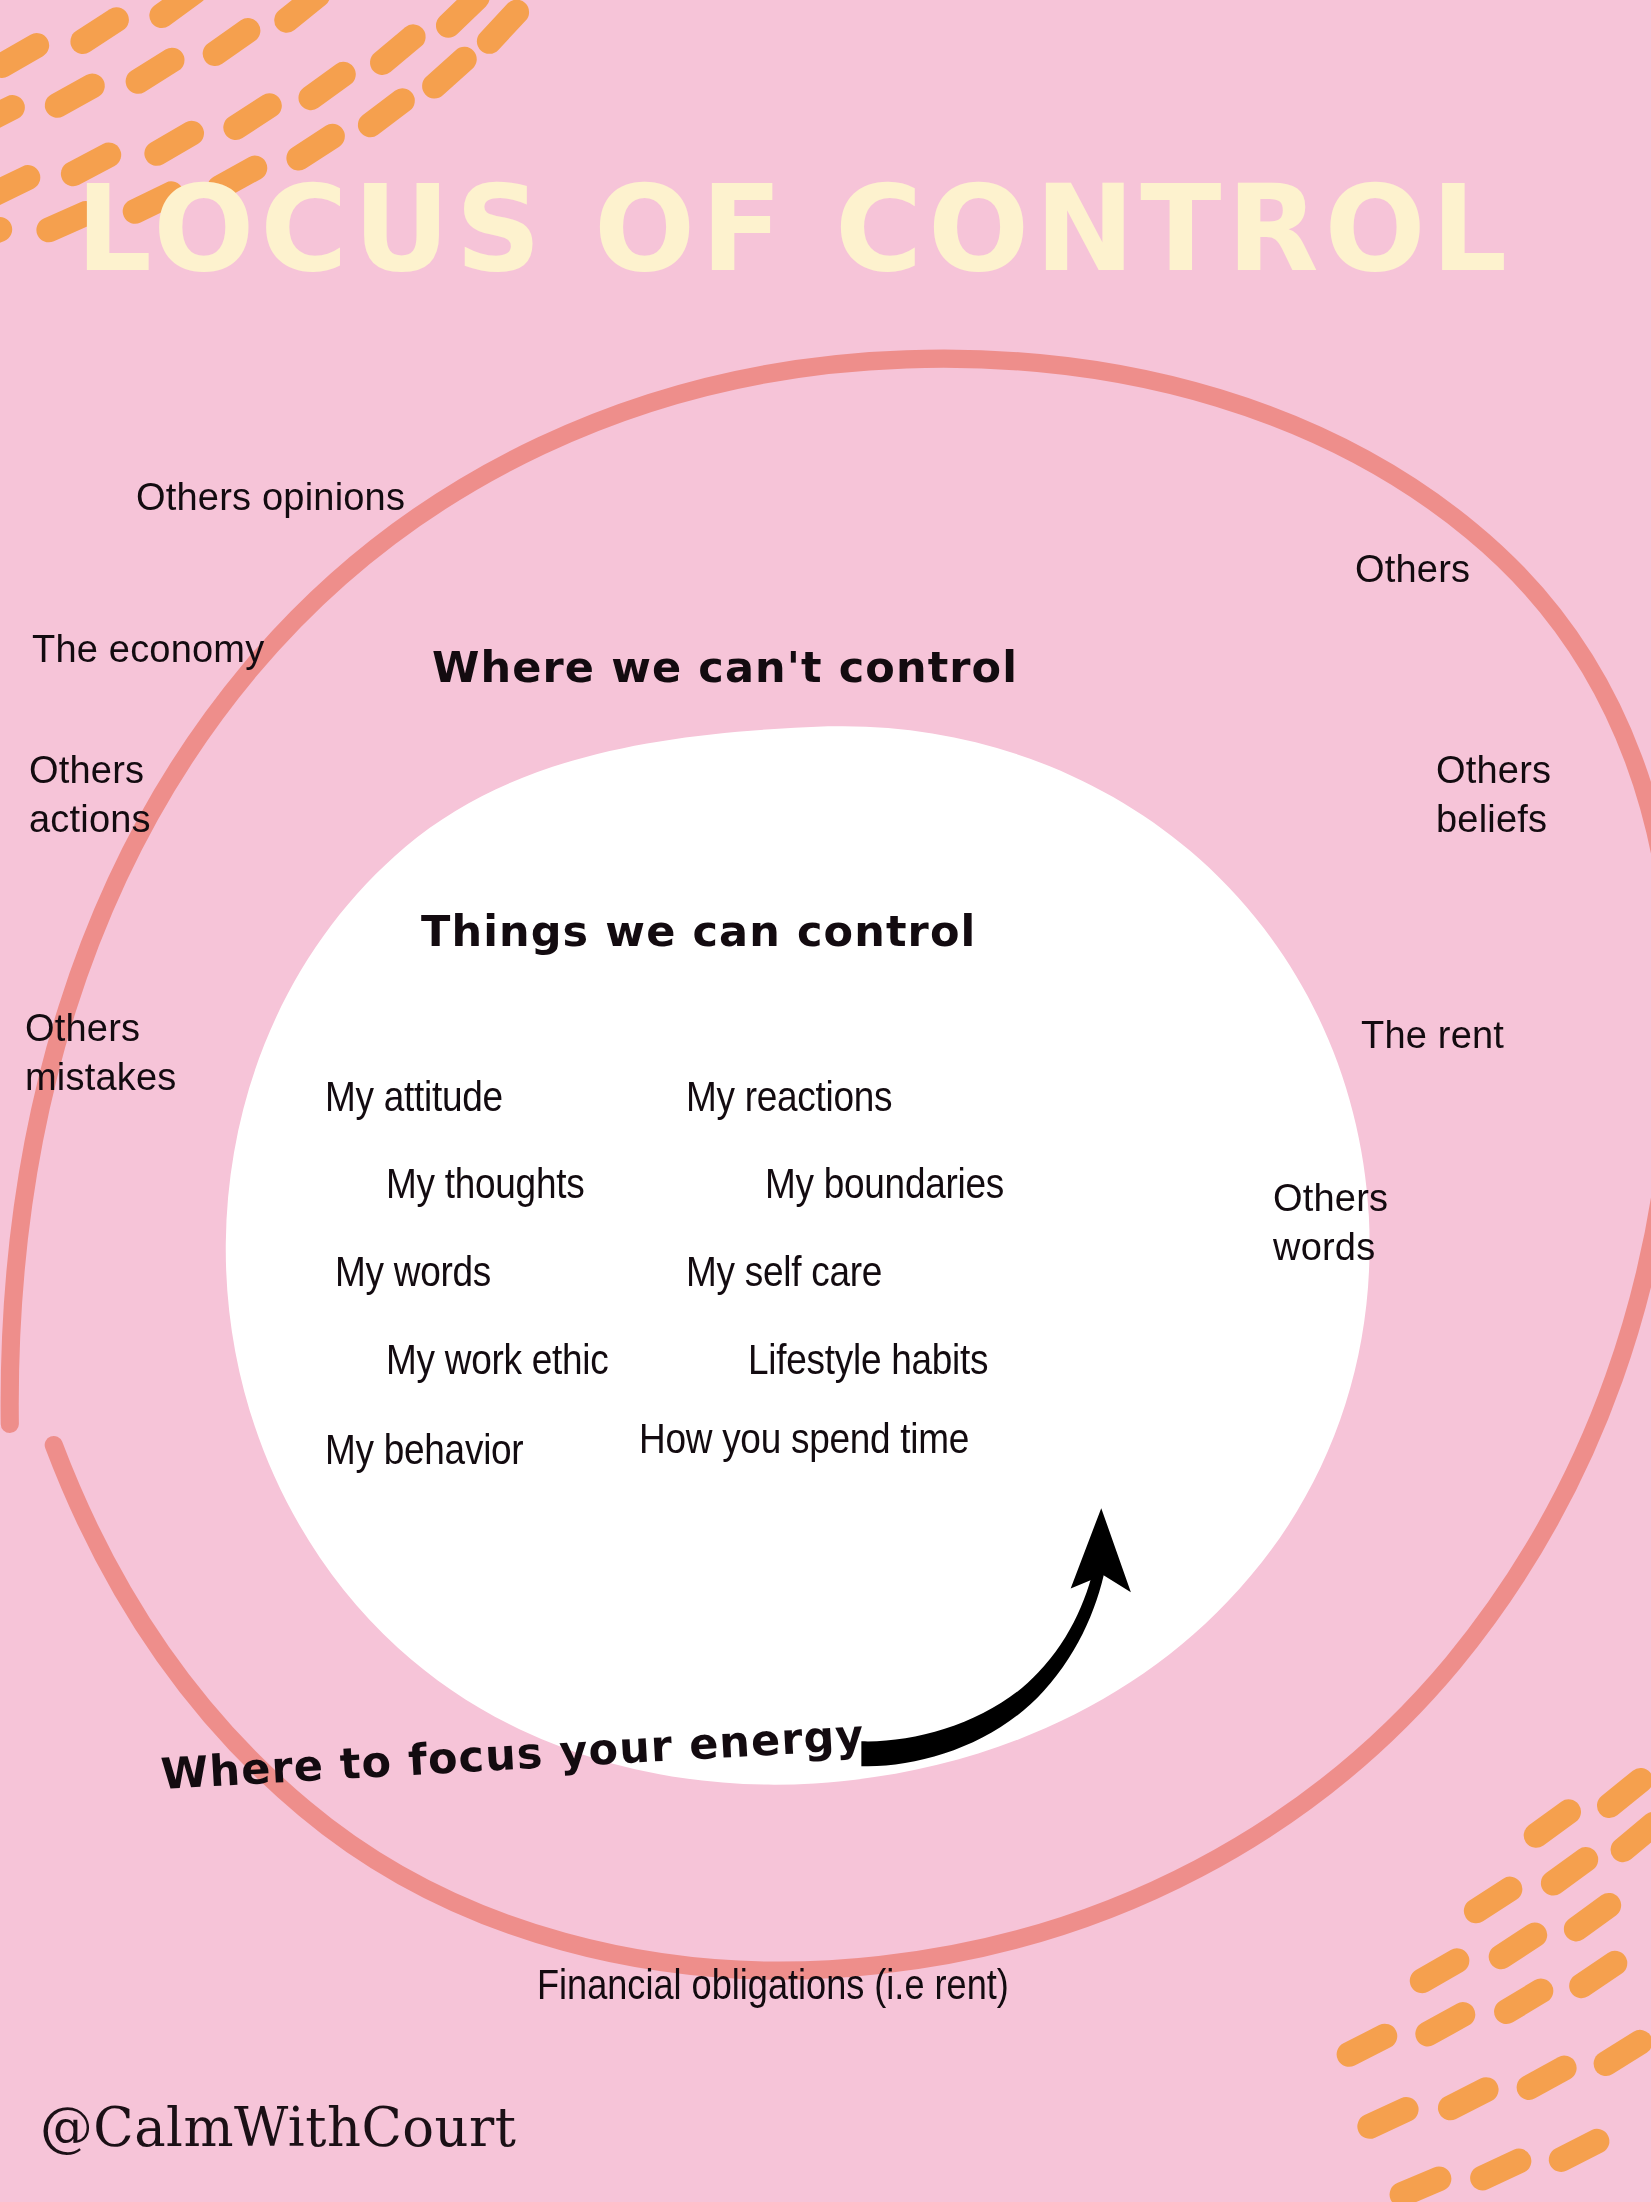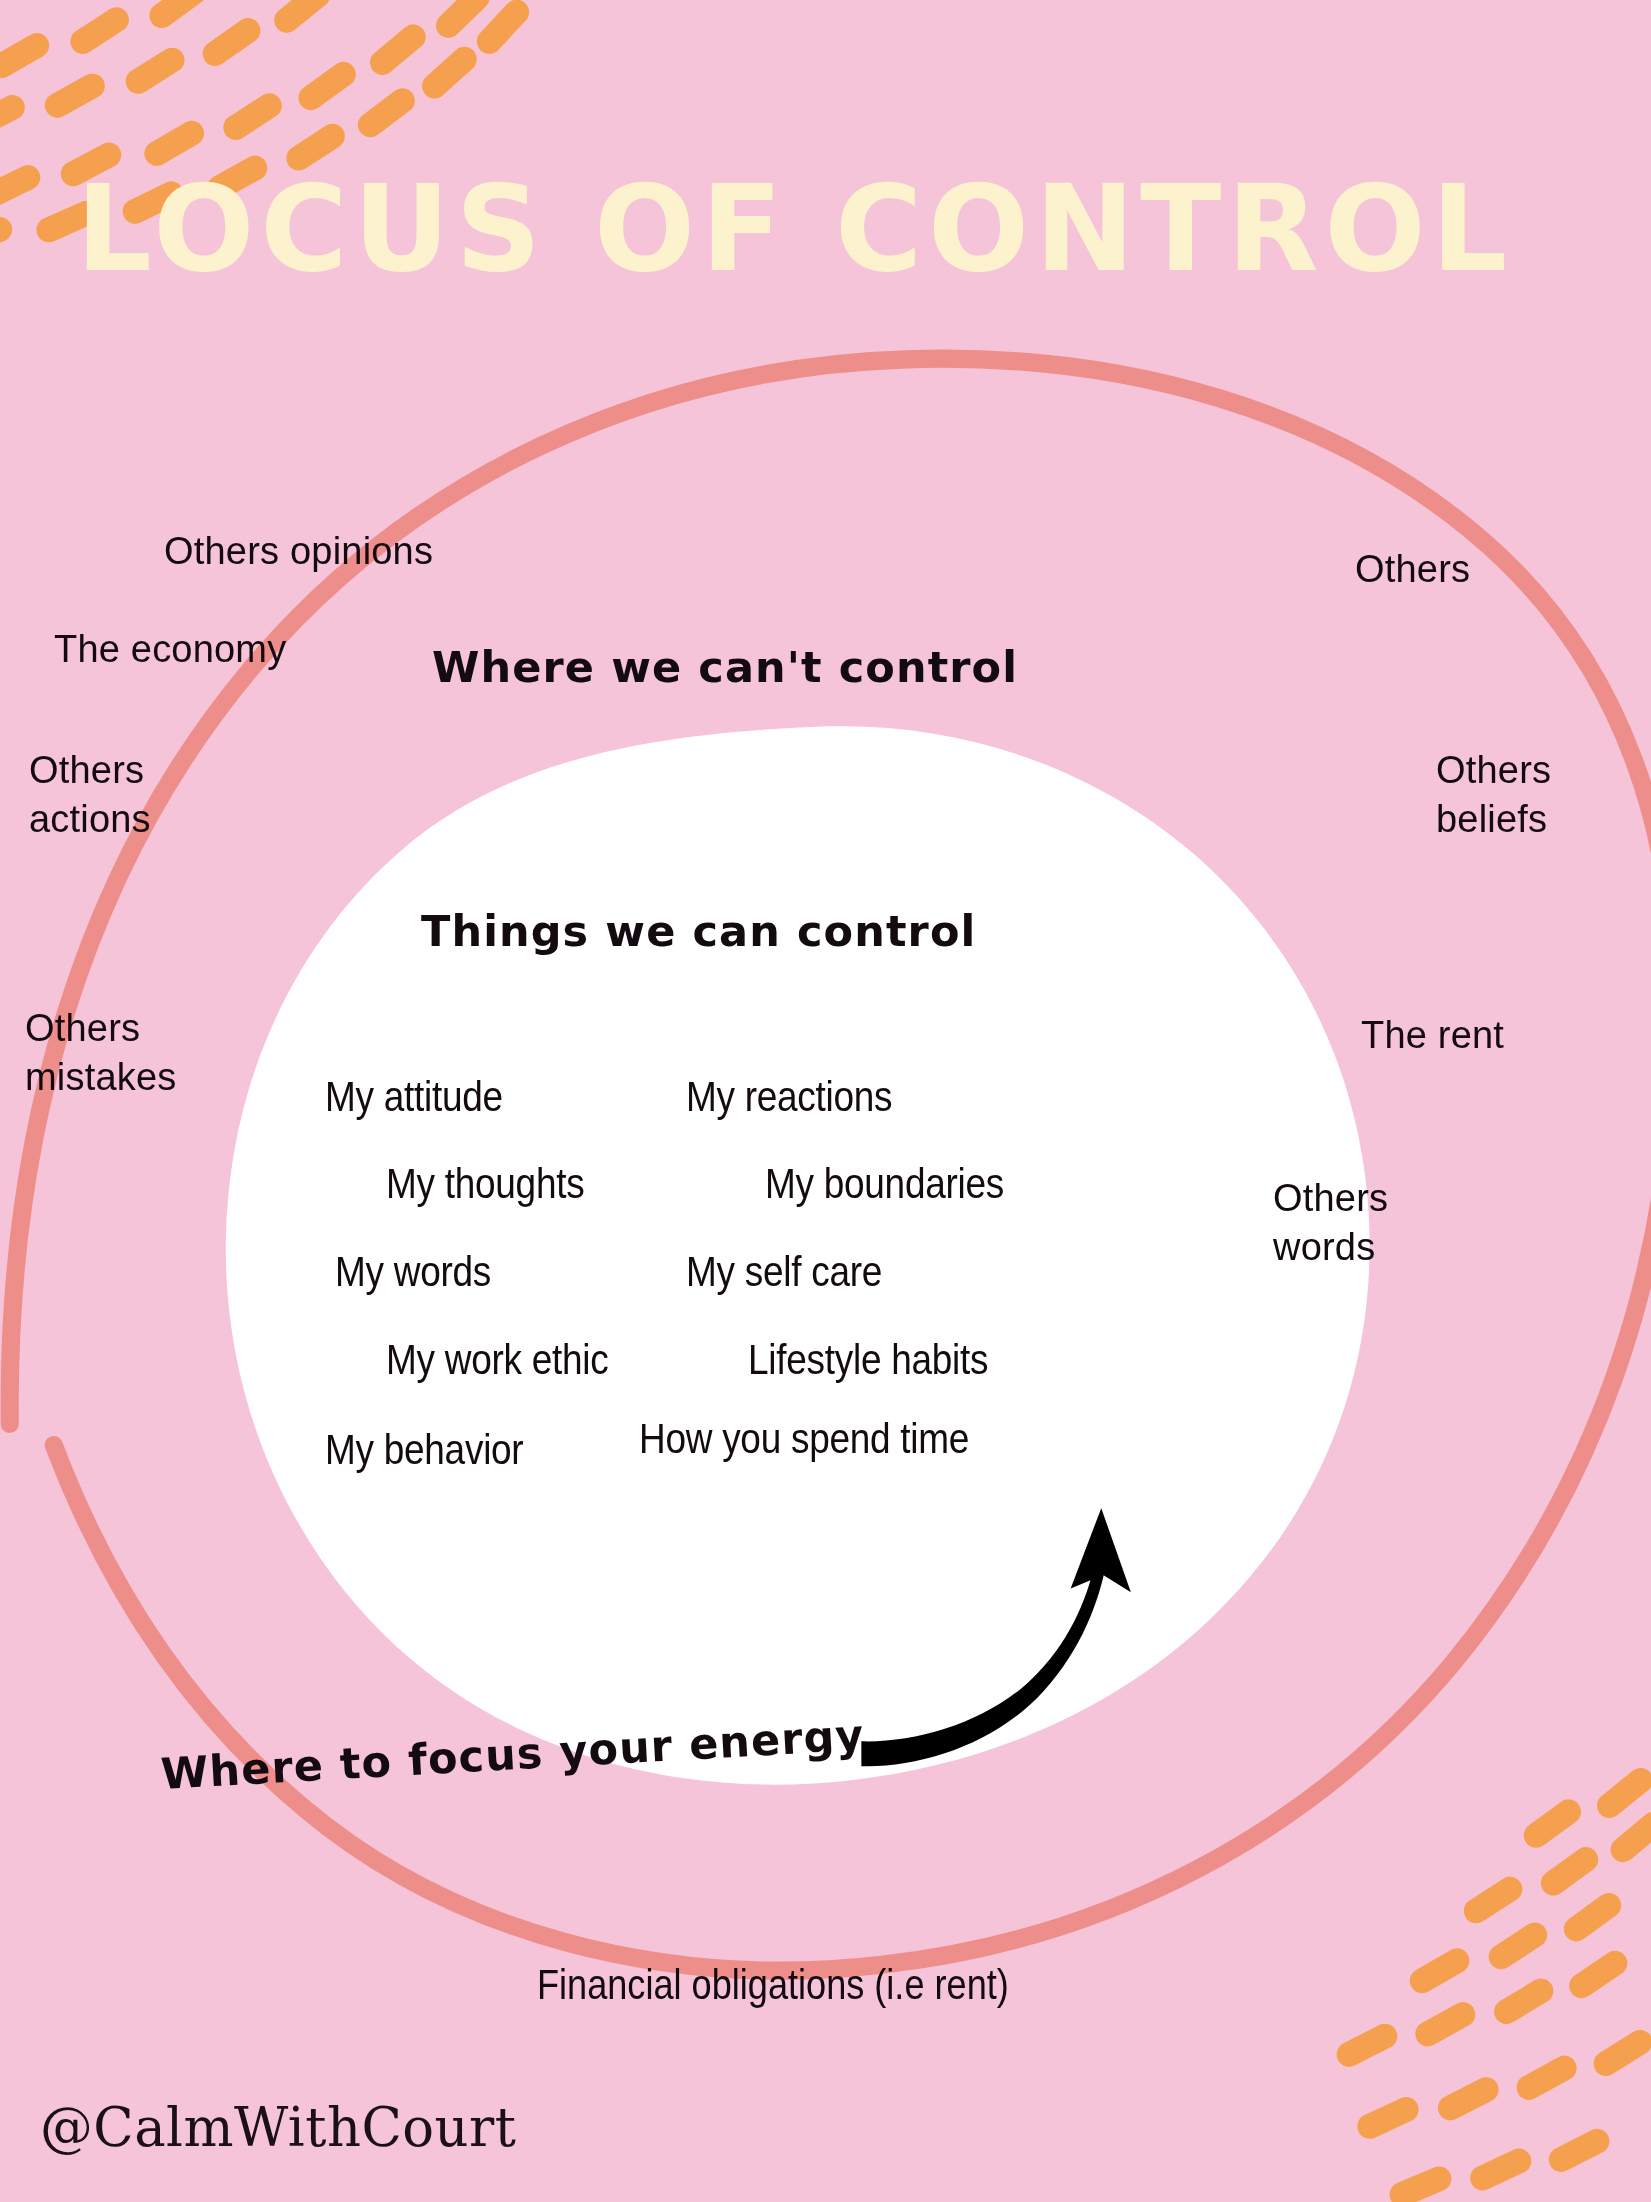--- a/index.html
+++ b/index.html
@@ -249,23 +249,23 @@
   </svg>
 
   <div class="title">Locus of Control</div>
 
   <div class="txt hand" style="left:432px;top:642px;">Where we can't control</div>
 
   <div class="txt hand" style="left:421px;top:862px;margin-top:44px;">Things we can control</div>
 
   <div class="txt hand" style="left:161px;top:1749px;transform:rotate(-3.2deg);">Where to focus your energy</div>
 
-  <div class="txt outer-label" style="left:136px;top:527px;margin-left:28px;">Others opinions</div>
+  <div class="txt outer-label" style="left:136px;top:473px;">Others opinions</div>
   <div class="txt outer-label" style="left:1355px;top:545px;">Others</div>
-  <div class="txt outer-label" style="left:54px;top:625px;">The economy</div>
+  <div class="txt outer-label" style="left:32px;top:625px;">The economy</div>
   <div class="txt outer-label" style="left:29px;top:746px;">Others
 actions</div>
   <div class="txt outer-label" style="left:1436px;top:746px;">Others
 beliefs</div>
   <div class="txt outer-label" style="left:25px;top:1004px;">Others
 mistakes</div>
   <div class="txt outer-label" style="left:1361px;top:1011px;">The rent</div>
   <div class="txt outer-label" style="left:1273px;top:1174px;">Others
 words</div>
 

